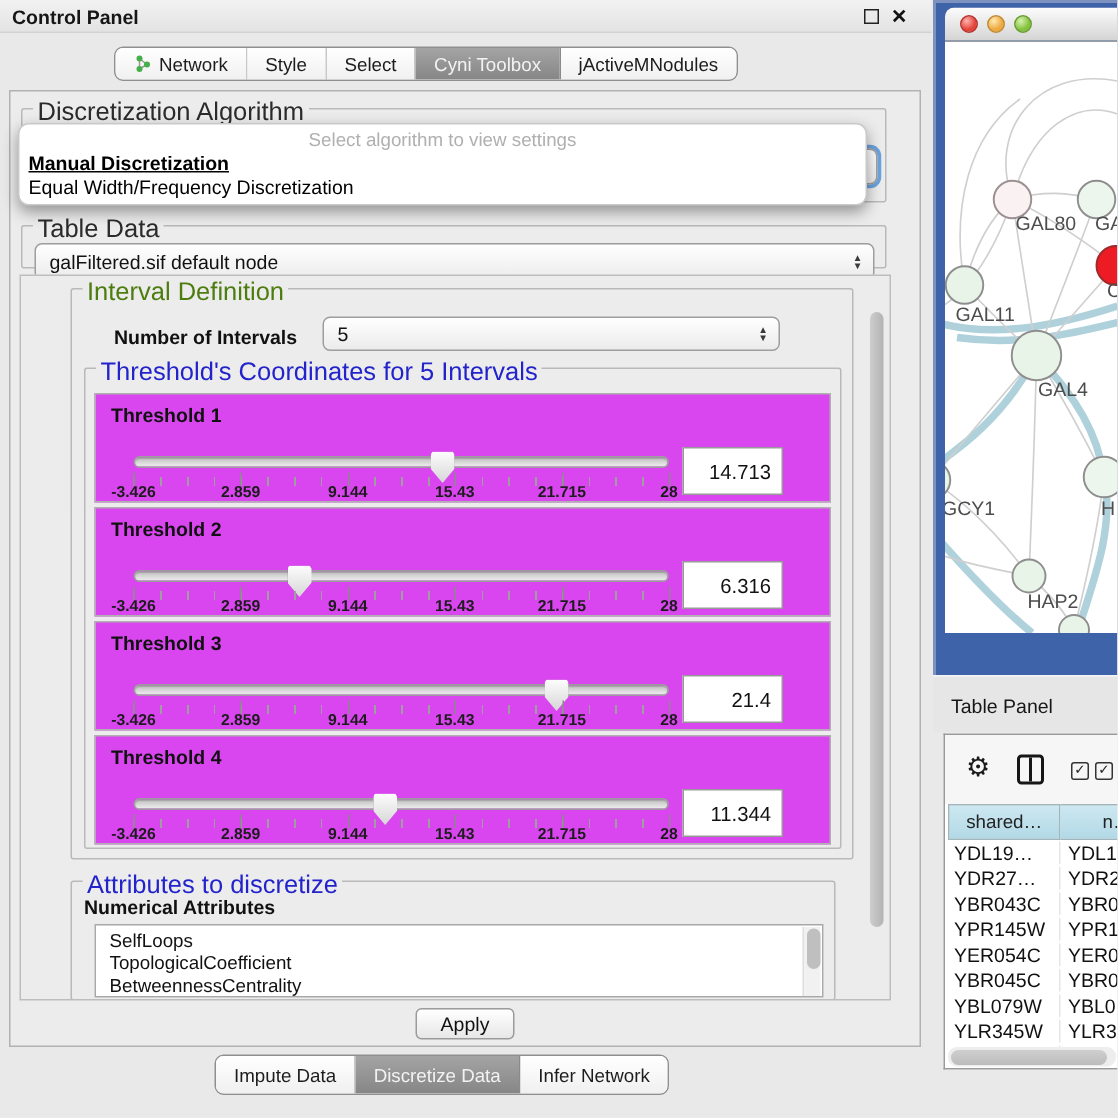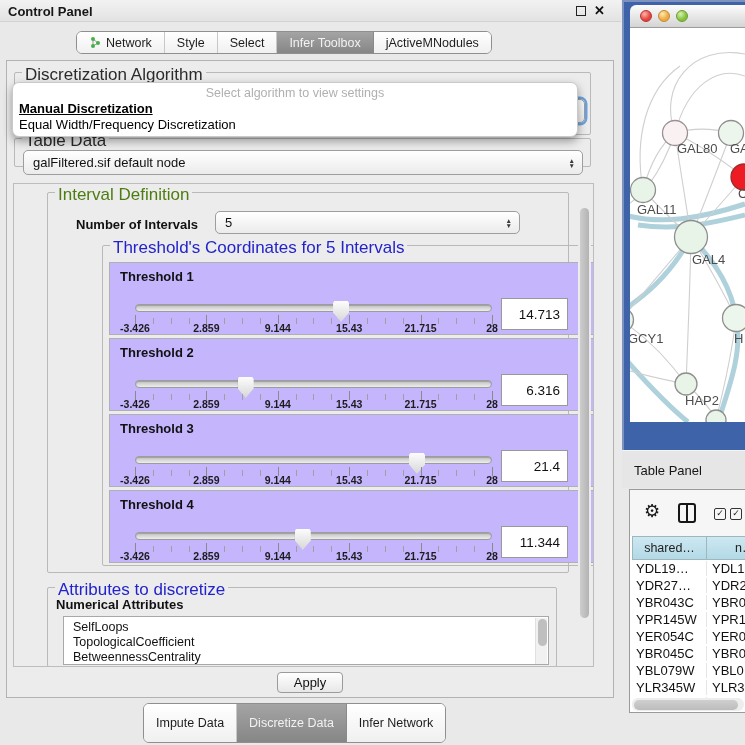--- a/index.html
+++ b/index.html
@@ -14,21 +14,21 @@
   .cp-title { position:absolute; left:8px; top:4px; font-size:13px; color:#161616;font-weight:bold; }
   .float-btn { position:absolute; left:576px; top:6px; width:10px; height:10px; border:1.5px solid #222; background:transparent; }
   .close-btn { position:absolute; left:594px; top:3px; font-size:13px; font-weight:bold; color:#111; }
 
   .seg { position:absolute; display:flex; border:1px solid #8f8f8f; border-radius:6px; background:#fff; overflow:hidden; }
   .seg-item { display:flex; align-items:center; gap:4px; padding:0 12px; font-size:12.5px; color:#1d1d1d;
     border-right:1px solid #c8c8c8; background:linear-gradient(#ffffff,#f0f0f0); white-space:nowrap; }
   .seg-item:last-child { border-right:none; }
   .seg-item.selected { background:linear-gradient(#a4a4a4,#868686); color:#f2f2f2; border-right-color:#8a8a8a; }
   .top-seg { left:76px; top:31px; height:23px; }
-  .bottom-seg { left:143px; top:703px; height:40px; }
+  .bottom-seg { left:143px; top:703px; height:27px; }
 
   .net-icon { width:13px; height:13px; }
 
   .cp-main { position:absolute; left:6px; top:60px; width:608px; height:638px;
     background:#ececec; border:1px solid #b2b2b2; }
 
   .group { position:absolute; border:1px solid #b9b9b9; border-radius:2px; }
   .group-title { position:absolute; top:-8px; left:7px; background:#ececec; padding:0 3px; font-size:17px; color:#2b2b2b; white-space:nowrap; }
   .group-title.green { color:#4d7c0f; }
   .group-title.blue { color:#2323cc; }
@@ -43,33 +43,33 @@
   .alg-group { left:7px; top:11px; width:577px; height:63px; }
   .alg-combo { left:8px; top:26px; width:562px; height:24px; }
 
   .popup { position:absolute; left:5px; top:21px; width:566px; height:55px; z-index:30;
     background:#fff; border:1px solid #c9c9c9; border-radius:7px;
     box-shadow:0 4px 10px rgba(0,0,0,0.38); padding:3px 4px; }
   .popup-placeholder { text-align:center; font-size:12.5px; color:#b0b0b0; line-height:15px; }
   .popup-option { font-size:13px; color:#000; line-height:15.5px; padding-left:2px; white-space:nowrap; }
   .popup-option.bold { font-weight:bold;text-decoration:underline; }
 
-  .td-group { left:7px; top:77px; width:577px; height:29px; }
+  .td-group { left:7px; top:89px; width:577px; height:29px; }
   .td-combo { left:8px; top:11px; width:560px; height:25px; }
 
   .scrollwrap { position:absolute; left:6px; top:122px; width:581px; height:484px;
     border:1px solid #bdbdbd; background:#ececec; overflow:hidden; }
 
   .interval-group { left:33px; top:8px; width:522px; height:381px; }
   .noi-label { position:absolute; left:28px; top:24px; font-size:13px; font-weight:bold; color:#111; }
   .noi-combo { left:167px; top:18px; width:305px; height:23px; }
 
-  .thr-group { left:8px; top:52px; width:505px; height:321px;margin-left:46px; }
+  .thr-group { left:8px; top:52px; width:505px; height:321px; }
   .thr-container { position:absolute; left:6px; right:6px; top:16px; }
-  .thr-card { position:relative; height:73px; border:1px solid #b0b0b0; margin-bottom:3px; background:#c4b5fd; }
+  .thr-card { position:relative; height:73px; border:1px solid #b0b0b0; margin-bottom:3px; background:#d946ef; }
   .thr-label { position:absolute; left:10px; top:6px; font-size:13px; font-weight:bold; color:#111; }
   .slider { position:absolute; left:25px; top:38px; width:357px; height:34px; }
   .track { position:absolute; left:0; top:3px; width:100%; height:8px; border-radius:4px;
     border:1px solid #9c9c9c; background:linear-gradient(#c0c0c0,#ededed);
     box-shadow:inset 0 1px 1px rgba(0,0,0,0.18); }
   .handle { position:absolute; top:0; width:16px; height:21px;
     background:linear-gradient(#fdfdfd,#d6d6d6);
     clip-path:polygon(8% 0, 92% 0, 100% 10%, 100% 55%, 50% 100%, 0 55%, 0 10%);
     filter:drop-shadow(0 0 1px #777); }
   .ticks { position:absolute; left:0; top:17px; width:100%; height:6px;
@@ -161,21 +161,21 @@
         </svg>
         <span>Network</span>
       </div>
       <div class="seg-item">
           <span>Style</span>
         </div>
       <div class="seg-item">
           <span>Select</span>
         </div>
       <div class="seg-item selected">
-          <span>Infer Toolbox</span>
+          <span>Cyni Toolbox</span>
         </div>
       <div class="seg-item">
           <span>jActiveMNodules</span>
         </div>
     </div>
 
     <div class="cp-main">
 
       <div class="group alg-group">
         <span class="group-title">Discretization Algorithm</span>

